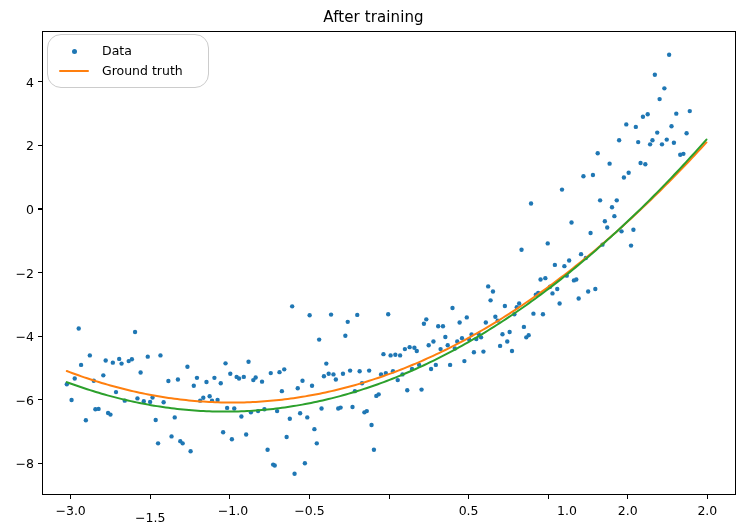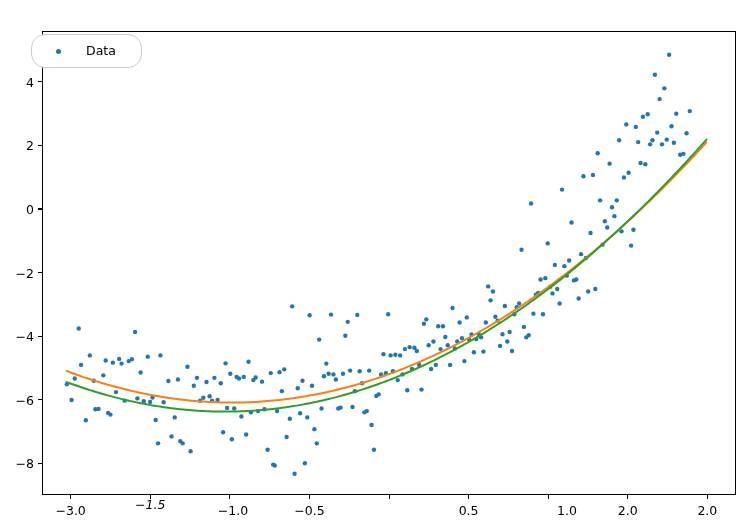--- a/index.html
+++ b/index.html
@@ -39,21 +39,21 @@
     white-space:nowrap;
   }
   .ytick-label{ text-align:right; transform:translateY(-50%); }
   .xtick-label{ text-align:center; transform:translateX(-50%); }
   .tick-mark{ position:absolute;background:#000000; }
   .ytick-mark{ width:4px;height:1.1px;left:38px; }
   .xtick-mark{ height:4px;width:1.1px;top:495px; }
 
   #legend{
     position:absolute;
-    left:31px;top:34px;
+    left:47px;top:34px;
     background:#ffffff;
     border:1px solid #cccccc;
     border-radius:14px;
     padding:6px 25px 6px 7px;
     box-sizing:border-box;
   }
   .legend-row{
     display:flex;align-items:center;
     height:20px;
   }
@@ -72,20 +72,21 @@
   }
   .legend-label{
     font-size:12.5px;color:#000000;white-space:nowrap;line-height:1;
   }
 </style>
 </head>
 <body>
 
 <div id="figure">
 
+  <div id="chart-title">After training</div>
 
   <div id="plot-area">
     <svg id="plot-svg" viewBox="0 0 694 464" preserveAspectRatio="none">
         <g>
           <circle cx="23.88" cy="353.72" r="2.2" fill="#1f77b4"></circle>
           <circle cx="28.65" cy="369.61" r="2.2" fill="#1f77b4"></circle>
           <circle cx="31.83" cy="348.00" r="2.2" fill="#1f77b4"></circle>
           <circle cx="35.81" cy="297.79" r="2.2" fill="#1f77b4"></circle>
           <circle cx="38.20" cy="334.33" r="2.2" fill="#1f77b4"></circle>
           <circle cx="42.98" cy="389.95" r="2.2" fill="#1f77b4"></circle>
@@ -346,21 +347,21 @@
       <div class="tick-label ytick-label" style="top: 336.096px; left: 0px; width: 34px;">−4</div>
       <div class="tick-mark ytick-mark" style="top: 399.158px;"></div>
       <div class="tick-label ytick-label" style="top: 399.658px; left: 0px; width: 34px;">−6</div>
       <div class="tick-mark ytick-mark" style="top: 462.719px;"></div>
       <div class="tick-label ytick-label" style="top: 463.219px; left: 0px; width: 34px;">−8</div>
     </div>
   <div id="x-ticks">
       <div class="tick-mark xtick-mark" style="left: 70.1514px;"></div>
       <div class="tick-label xtick-label" style="left: 70.6514px; top: 503px;">−3.0</div>
       <div class="tick-mark xtick-mark" style="left: 149.739px;"></div>
-      <div class="tick-label xtick-label" style="left: 150.239px; top: 497px; font-style: italic;">−1.5</div>
+      <div class="tick-label xtick-label" style="left: 150.239px; top: 510px;">−1.5</div>
       <div class="tick-mark xtick-mark" style="left: 229.326px;"></div>
       <div class="tick-label xtick-label" style="left: 233px; top: 503px;">−1.0</div>
       <div class="tick-mark xtick-mark" style="left: 308.913px;"></div>
       <div class="tick-label xtick-label" style="left: 309.413px; top: 503px;">−0.5</div>
       <div class="tick-mark xtick-mark" style="left: 388.5px;"></div>
       <div class="tick-label xtick-label" style="left: 377px; top: 503px; margin-top: 28px;">0.0</div>
       <div class="tick-mark xtick-mark" style="left: 468.087px;"></div>
       <div class="tick-label xtick-label" style="left: 468.587px; top: 503px;">0.5</div>
       <div class="tick-mark xtick-mark" style="left: 547.674px;"></div>
       <div class="tick-label xtick-label" style="left: 567px; top: 503px;">1.0</div>
@@ -370,15 +371,21 @@
       <div class="tick-label xtick-label" style="left: 707.349px; top: 503px;">2.0</div>
     </div>
 
   <div id="legend">
       <div class="legend-row">
         <div class="legend-key">
           <div class="legend-marker-dot" style="background: rgb(31, 119, 180);"></div>
         </div>
         <span class="legend-label">Data</span>
       </div>
+      <div class="legend-row">
+        <div class="legend-key">
+          <div class="legend-line" style="background: rgb(255, 127, 14);"></div>
+        </div>
+        <span class="legend-label">Ground truth</span>
+      </div>
     </div>
 
 </div>
 
 </body></html>

